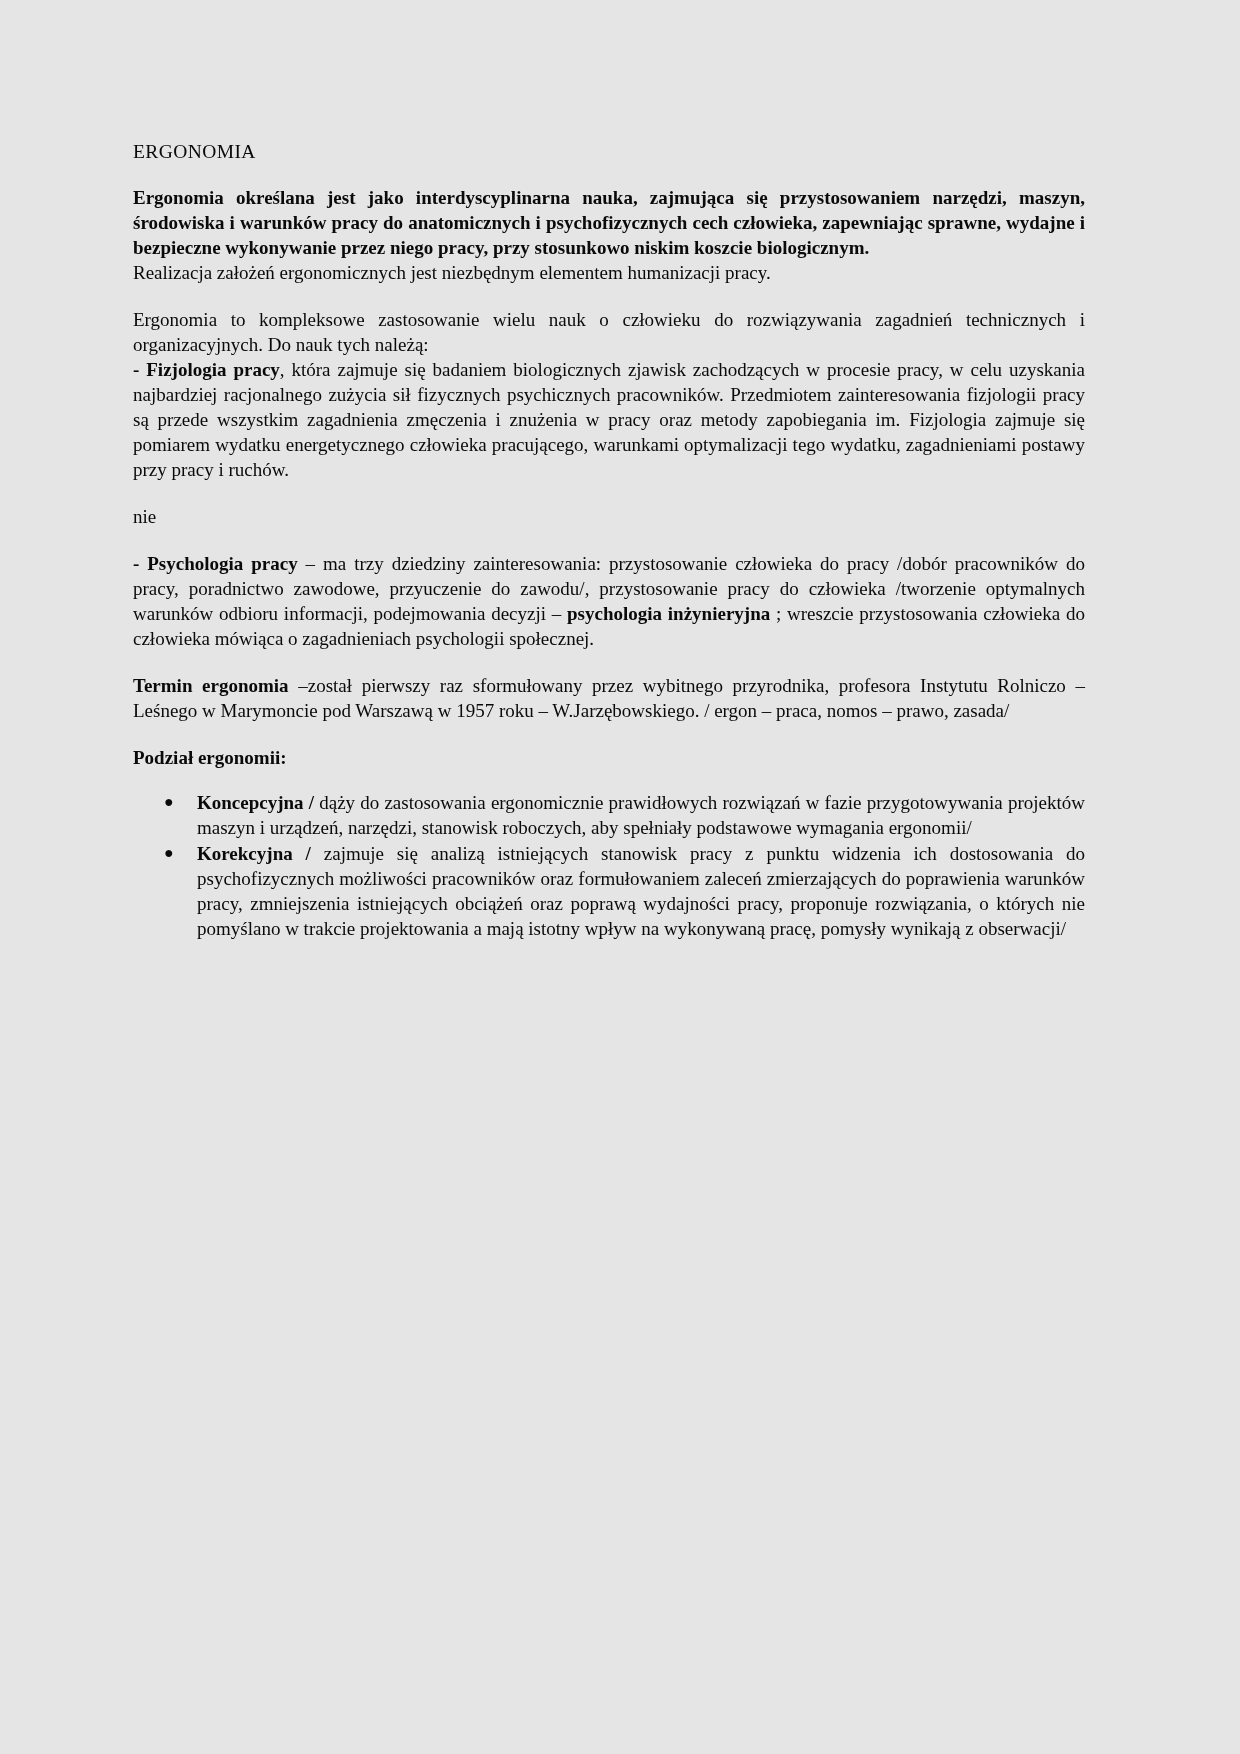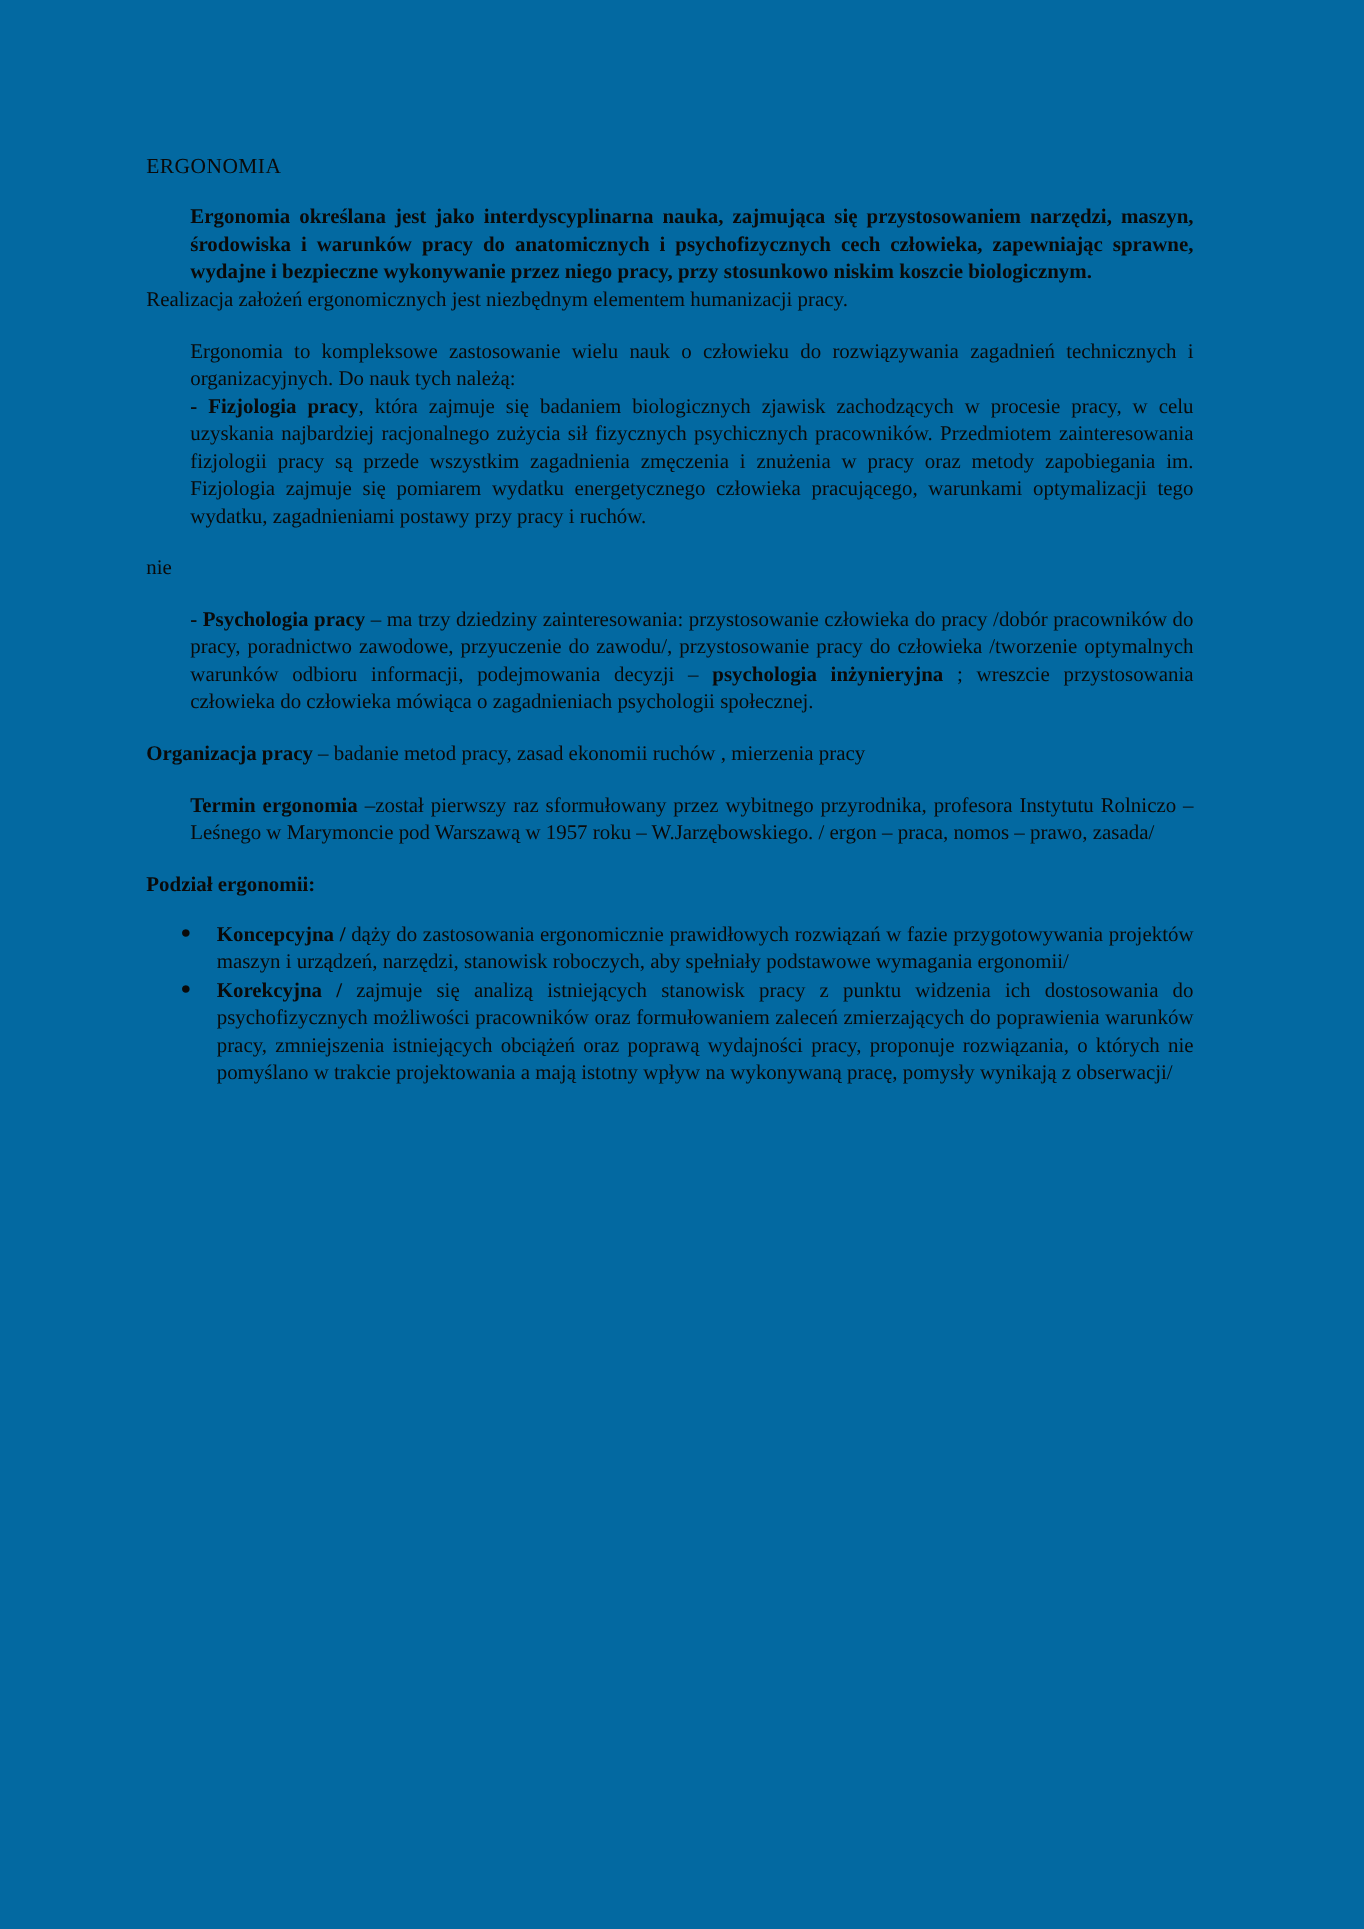--- a/index.html
+++ b/index.html
@@ -14,32 +14,32 @@
     color: #0a0a0a;
     font-size: 19px;
     line-height: 25px;
     -webkit-font-smoothing: antialiased;
   }
   .page {
     box-sizing: border-box;
     width: 1240px;
     height: 1754px;
     padding: 139px 155px 40px 133px;
-    background: #0369a1;
+    background: #e5e5e5;
     overflow: hidden;
   }
   .title {
     font-size: 19.5px;
     font-weight: 400;
     letter-spacing: 0.4px;
     margin: 0 0 21px 0;
   }
   .para { margin: 0 0 22px 0; }
   .tight { margin: 0; }
-  .just { text-align: justify; text-justify: inter-word; margin-left: 40px; }
+  .just { text-align: justify; text-justify: inter-word; }
   .b { font-weight: 700; }
   .line-split {
     display: flex;
     justify-content: space-between;
     white-space: nowrap;
   }
   .heading { margin: 0 0 20px 0; }
   .bullets {
     list-style: none;
     margin: 0;
@@ -78,21 +78,20 @@
 
   <section class="para">
     <div class="line-split">
       <span>nie</span>
     </div>
   </section>
 
   <section class="para just"><span class="b">- Psychologia pracy</span><span> – ma trzy dziedziny zainteresowania: przystosowanie człowieka do pracy /dobór pracowników do pracy, poradnictwo zawodowe, przyuczenie do zawodu/, przystosowanie pracy do człowieka /tworzenie optymalnych warunków odbioru informacji, podejmowania decyzji – </span><span class="b">psychologia inżynieryjna</span><span> ; wreszcie przystosowania człowieka do człowieka mówiąca o zagadnieniach psychologii społecznej.</span></section>
 
 
-  <section class="para"><span class="b">Organizacja pracy</span><span> – badanie metod pracy, zasad ekonomii ruchów , mierzenia pracy</span></section>
 
   <section class="para just"><span class="b">Termin ergonomia</span><span> –został pierwszy raz sformułowany przez wybitnego przyrodnika, profesora Instytutu Rolniczo – Leśnego w Marymoncie pod Warszawą w 1957 roku – W.Jarzębowskiego. / ergon – praca, nomos – prawo, zasada/</span></section>
 
   <p class="heading b">Podział ergonomii:</p>
 
   <ul class="bullets">
     <li><span class="dot">●</span><span class="b">Koncepcyjna /</span><span> dąży do zastosowania ergonomicznie prawidłowych rozwiązań w fazie przygotowywania projektów maszyn i urządzeń, narzędzi, stanowisk roboczych, aby spełniały podstawowe wymagania ergonomii/</span></li>
     <li><span class="dot">●</span><span class="b">Korekcyjna /</span><span> zajmuje się analizą istniejących stanowisk pracy z punktu widzenia ich dostosowania do psychofizycznych możliwości pracowników oraz formułowaniem zaleceń zmierzających do poprawienia warunków pracy, zmniejszenia istniejących obciążeń oraz poprawą wydajności pracy, proponuje rozwiązania, o których nie pomyślano w trakcie projektowania a mają istotny wpływ na wykonywaną pracę, pomysły wynikają z obserwacji/</span></li>
   </ul>
 

